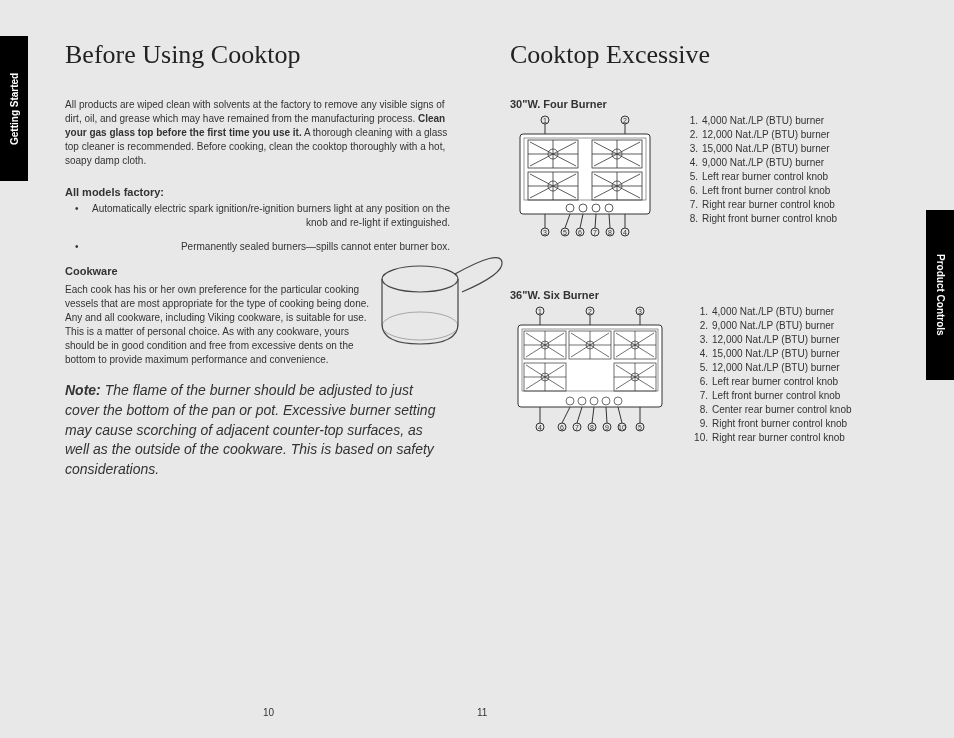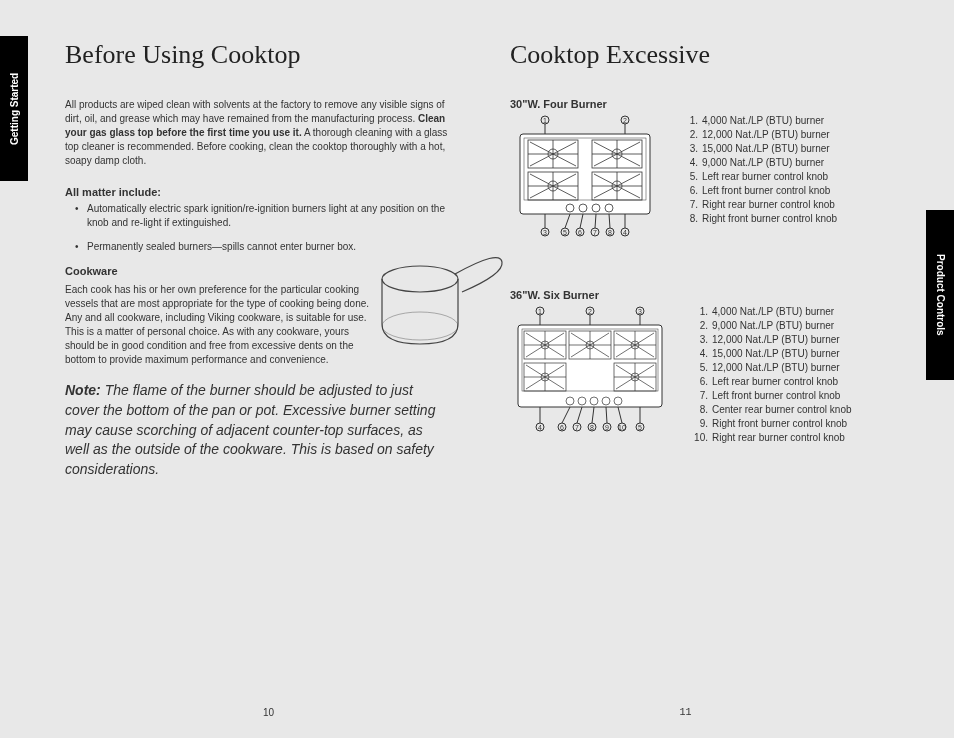--- a/index.html
+++ b/index.html
@@ -72,20 +72,21 @@
     font-weight: bold;
   }
   h3 {
     font-size: 11px;
     font-weight: bold;
     margin: 10px 0 4px 0;
   }
   ul.bullets {
     margin: 0 0 10px 10px;
     padding: 0;
+    text-align: right;
   }
   ul.bullets li {
     list-style: none;
     position: relative;
     padding-left: 12px;
     margin-bottom: 10px;
     font-size: 10px;
     line-height: 1.4;
   }
   ul.bullets li::before {
@@ -141,25 +142,24 @@
   }
   .pn-left {
     width: 50%;
     text-align: center;
     font-size: 10px;
     padding-left: 60px;
     box-sizing: border-box;
   }
   .pn-right {
     width: 50%;
-    text-align: center;
+    text-align: left;
     font-size: 10px;
     padding-right: 60px;
     box-sizing: border-box;
-    font-family: Liberation Mono, monospace;
   }
   .ct-diagram {
     flex-shrink: 0;
   }
   .ct-callout {
     font-size: 7px;
   }
 </style>
 </head>
 <body>
@@ -169,21 +169,21 @@
 
 <div class="spread">
 
   <div class="page-left">
     <h1>Before Using Cooktop</h1>
 
     <div class="intro">
       <span>All products are wiped clean with solvents at the factory to remove any visible signs of dirt, oil, and grease which may have remained from the manufacturing process. </span><strong>Clean your gas glass top before the first time you use it.</strong><span> A thorough cleaning with a glass top cleaner is recommended. Before cooking, clean the cooktop thoroughly with a hot, soapy damp cloth.</span>
     </div>
 
-    <h3>All matter include:</h3>
+    <h3>All models factory:</h3>
     <ul class="bullets">
       <li>Automatically electric spark ignition/re-ignition burners light at any position on the knob and re-light if extinguished.</li>
       <li>Permanently sealed burners—spills cannot enter burner box.</li>
     </ul>
 
     <div class="cookware-block">
       <h3>Cookware</h3>
       <div class="cookware-text">Each cook has his or her own preference for the particular cooking vessels that are most appropriate for the type of cooking being done. Any and all cookware, including Viking cookware, is suitable for use. This is a matter of personal choice. As with any cookware, yours should be in good condition and free from excessive dents on the bottom to provide maximum performance and convenience.</div>
       <svg class="pot-svg" width="135" height="100" viewBox="0 0 135 100">
         <ellipse cx="50" cy="25" rx="38" ry="13" fill="none" stroke="#444" stroke-width="1.2"></ellipse>

